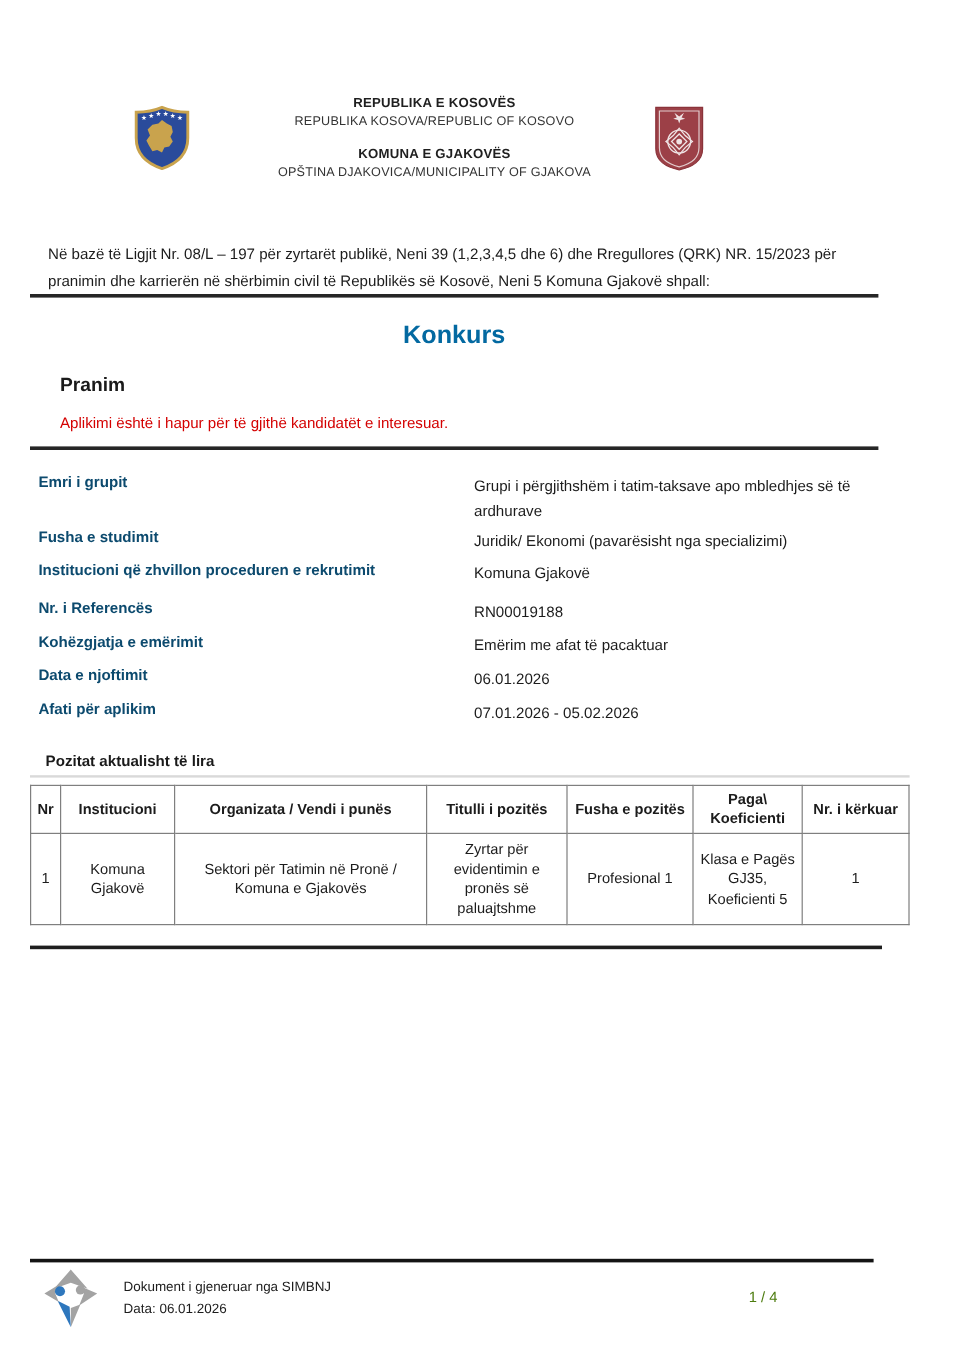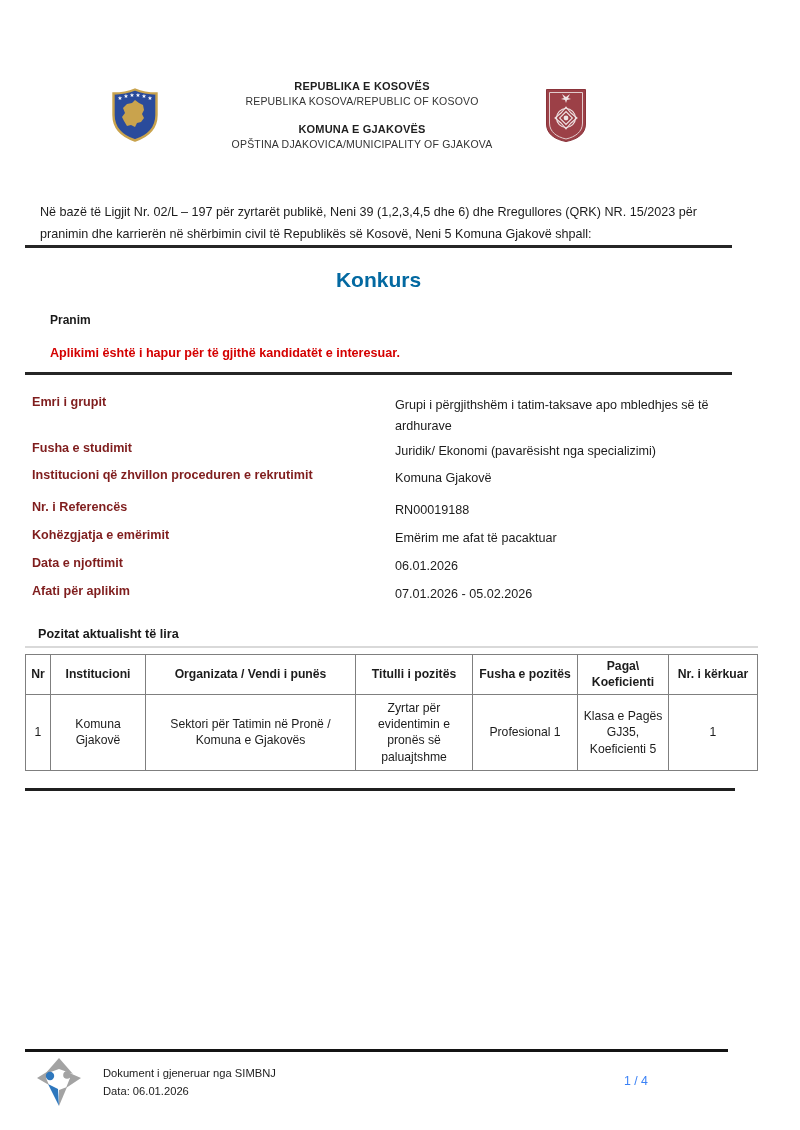--- a/index.html
+++ b/index.html
@@ -19,41 +19,41 @@
   
   .rule { position:absolute; left:25px; background:#262626; }
   .rule-1 { top:245px; width:707px; height:2.5px; }
   .rule-2 { top:372px; width:707px; height:2.5px; }
   .rule-3 { top:788px; width:710px; height:3px; background:#1f1f1f; }
   .rule-footer { top:1049px; width:703px; height:2.5px; background:#141414; }
   .rule-gray { position:absolute; left:25px; top:646px; width:733px; height:2px; background:#d9d9d9; }
 
   .doc-title { position:absolute; left:25px; top:268px; width:707px; text-align:center;
                font-size:21px; font-weight:bold; color:#0369a1; }
-  .section-title { position:absolute; left:50px; top:313px; font-size:12px; font-weight:bold; }
-  .notice { position:absolute; left:50px; top:346px; font-size:12.6px; font-weight:bold; color:#d40000; }
+  .section-title { position:absolute; left:50px; top:313px; font-size:16px; font-weight:bold; }
+  .notice { position:absolute; left:50px; top:346px; font-size:12.6px; font-weight:normal; color:#d40000; }
 
   
   .frow   { position:absolute; left:0; width:800px; }
-  .flabel { position:absolute; left:32px; font-size:12.6px; font-weight:bold; white-space:nowrap; color:#7f1d1d; }
+  .flabel { position:absolute; left:32px; font-size:12.6px; font-weight:bold; white-space:nowrap; color:#0c4a6e; }
   .fvalue { position:absolute; left:395px; width:336px; font-size:12.6px; line-height:21px; color:#1c1c1c; }
 
   .positions-heading { position:absolute; left:38px; top:627px; font-size:12.6px; font-weight:bold; }
 
   
   table.vac { position:absolute; left:25px; top:654px; width:732px; border-collapse:collapse;
               table-layout:fixed; font-size:12.2px; color:#1c1c1c;padding-left:33px; }
   table.vac th, table.vac td { border:1px solid #7f7f7f; text-align:center; vertical-align:middle;
               padding:3px 4px; line-height:1.35; overflow:hidden; }
   table.vac th { font-weight:bold; height:36px; background:#fff; }
   table.vac td { height:76px; }
 
   
   .footer-text { position:absolute; left:103px; top:1064px; font-size:11.2px; line-height:18px; color:#1c1c1c; }
-  .page-num { position:absolute; left:624px; top:1074px; font-size:12.3px; color:#3b82f6; }
+  .page-num { position:absolute; left:624px; top:1074px; font-size:12.3px; color:#4d7c0f; }
   .logo { position:absolute; }
 </style>
 </head>
 <body>
 
 <div class="page">
 
   <div class="logo" style="left:111px; top:88px;">
     <svg width="48" height="54" viewBox="0 0 48 54">
       <path d="M24 1.5 C17 4.5 9 5.5 2.5 5.5 L2.5 27 C2.5 41 12 48.5 24 52.5 C36 48.5 45.5 41 45.5 27 L45.5 5.5 C39 5.5 31 4.5 24 1.5 Z" fill="#2a4b9b" stroke="#c9a34d" stroke-width="2.4"></path>
@@ -83,21 +83,21 @@
       <g stroke="#efe3e4" stroke-width="1.1" fill="none">
         <circle cx="21" cy="30" r="9.5"></circle>
         <path d="M21 19 L26 25 L32 30 L26 35 L21 41 L16 35 L10 30 L16 25 Z"></path>
         <rect x="16.5" y="25.5" width="9" height="9" transform="rotate(45 21 30)"></rect>
       </g>
       <circle cx="21" cy="30" r="2.4" fill="#efe3e4"></circle>
       <path d="M21 9 l-4 -3 2 4 -3 1 4 1 1 3 1 -3 4 -1 -3 -1 2 -4 z" fill="#efe3e4"></path>
     </svg>
   </div>
 
-  <div class="intro">Në bazë të Ligjit Nr. 02/L – 197 për zyrtarët publikë, Neni 39 (1,2,3,4,5 dhe 6) dhe Rregullores (QRK) NR. 15/2023 për pranimin dhe karrierën në shërbimin civil të Republikës së Kosovë, Neni 5 Komuna Gjakovë shpall:</div>
+  <div class="intro">Në bazë të Ligjit Nr. 08/L – 197 për zyrtarët publikë, Neni 39 (1,2,3,4,5 dhe 6) dhe Rregullores (QRK) NR. 15/2023 për pranimin dhe karrierën në shërbimin civil të Republikës së Kosovë, Neni 5 Komuna Gjakovë shpall:</div>
   <div class="rule rule-1"></div>
 
   <div class="doc-title">Konkurs</div>
   <div class="section-title">Pranim</div>
   <div class="notice">Aplikimi është i hapur për të gjithë kandidatët e interesuar.</div>
   <div class="rule rule-2"></div>
 
   <div class="frow" style="top:395px;">
     <div class="flabel">Emri i grupit</div>
     <div class="fvalue">Grupi i përgjithshëm i tatim-taksave apo mbledhjes së të ardhurave</div>

